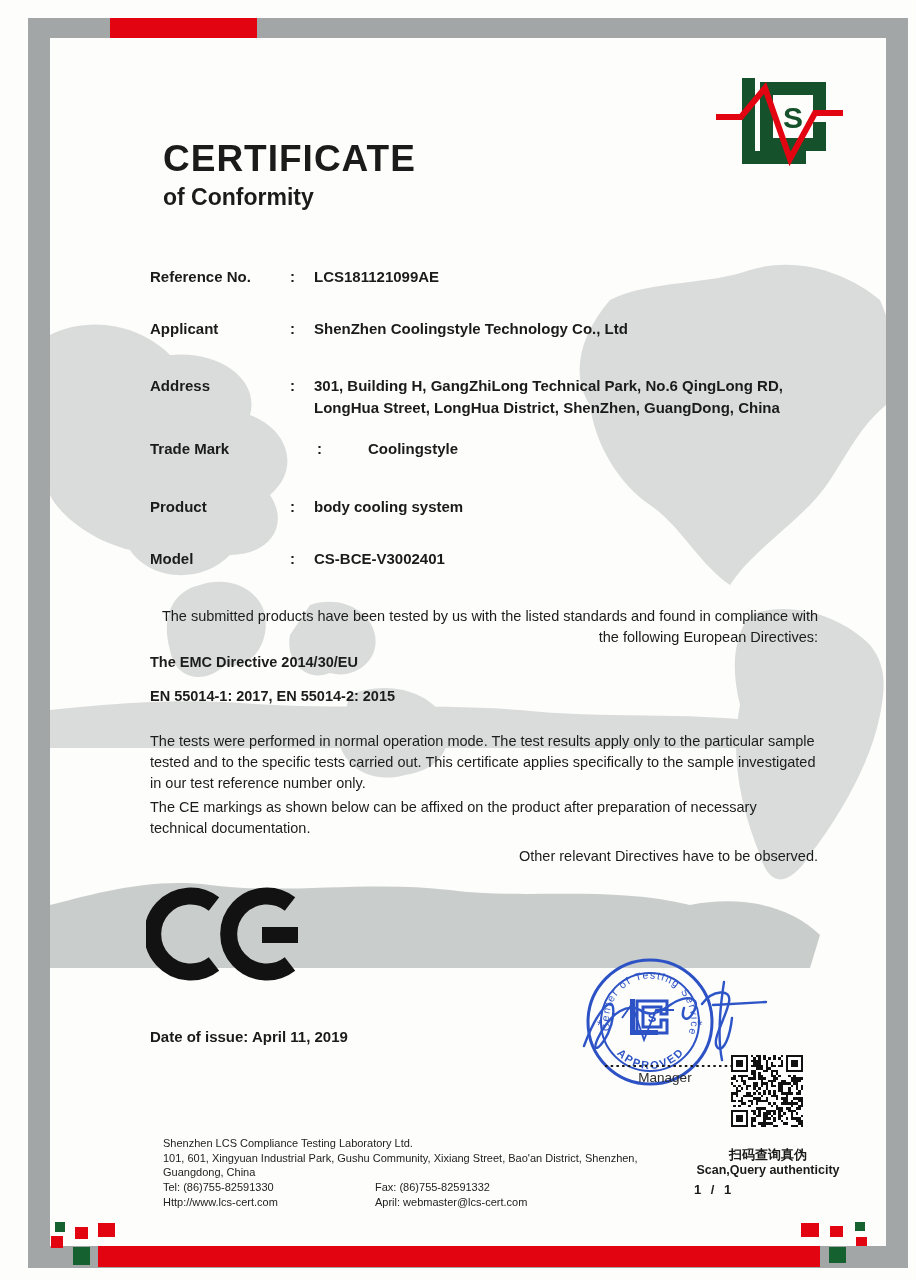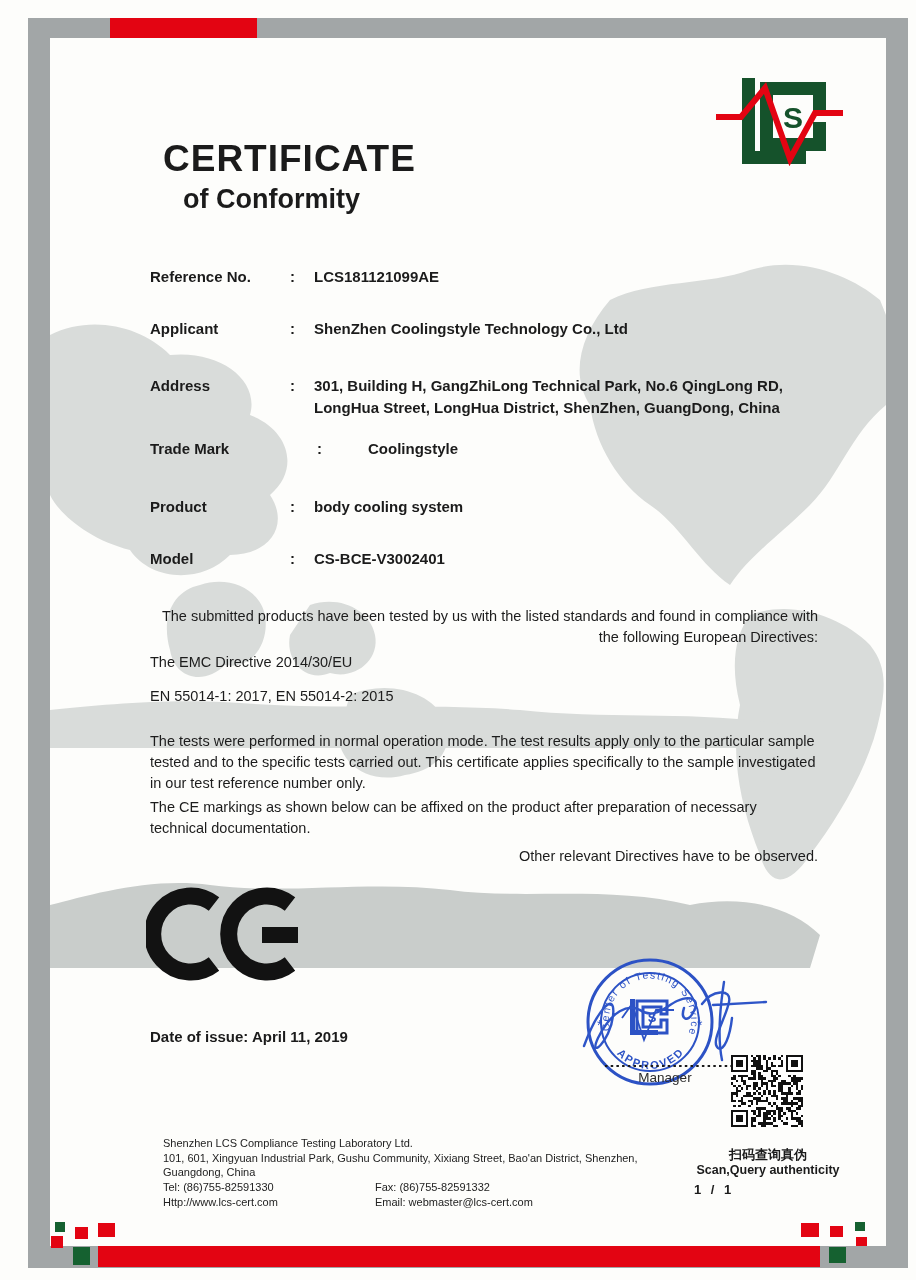--- a/index.html
+++ b/index.html
@@ -13,27 +13,27 @@
   
   .frame { background:#a2a6a7; position:absolute; z-index:3; }
   .decor { position:absolute; z-index:4; }
   .red   { background:#e30412; }
   .green { background:#156130; }
   
   .map-svg { position:absolute; left:50px; top:255px; z-index:1; pointer-events:none; }
   
   .content { position:absolute; inset:0; z-index:2; color:#1b1b1b; }
   .title   { font-size:37px; font-weight:bold; letter-spacing:1px; }
-  .subtitle{ font-size:27px; font-weight:bold;margin-left:20px; }
+  .subtitle{ font-size:23px; font-weight:bold; }
   .field-row { position:absolute; left:150px; display:flex; font-size:15px; font-weight:bold; line-height:1.45; }
   .field-label { width:140px; flex:none; }
   .field-colon { width:24px; flex:none; }
   .field-value { width:510px; }
   .para { position:absolute; left:150px; width:668px; font-size:14.5px; line-height:1.45; color:#1c1c1c; }
-  .bold { font-weight:normal; }
+  .bold { font-weight:bold; }
   .date-line { position:absolute; left:150px; font-size:15px; font-weight:bold; }
   .qr-caption { position:absolute; left:694px; top:1147px; width:148px; text-align:center; line-height:1.25; }
   .qr-zh { font-size:13px; font-weight:bold; }
   .qr-en { font-size:12.5px; font-weight:bold; }
   .page-num { position:absolute; left:694px; top:1182px; font-size:13px; font-weight:bold; letter-spacing:3px; }
   .footer { position:absolute; left:163px; top:1136px; font-size:11px; line-height:1.34; color:#222; }
   .footer-cols { display:flex; }
   .footer-col1 { width:212px; flex:none; }
   svg text { font-family:"Liberation Sans", sans-serif; }
 </style>
@@ -498,18 +498,18 @@
     <div class="footer">
       <div>Shenzhen LCS Compliance Testing Laboratory Ltd.</div>
       <div>101, 601, Xingyuan Industrial Park, Gushu Community, Xixiang Street, Bao'an District, Shenzhen,</div>
       <div>Guangdong, China</div>
       <div class="footer-cols">
         <span class="footer-col1">Tel: (86)755-82591330</span>
         <span>Fax: (86)755-82591332</span>
       </div>
       <div class="footer-cols">
         <span class="footer-col1">Http://www.lcs-cert.com</span>
-        <span>Email: webmaster@lcs-cert.com</span>
+        <span>April: webmaster@lcs-cert.com</span>
       </div>
     </div>
 
   </div>
 </div>
 
 </body></html>

